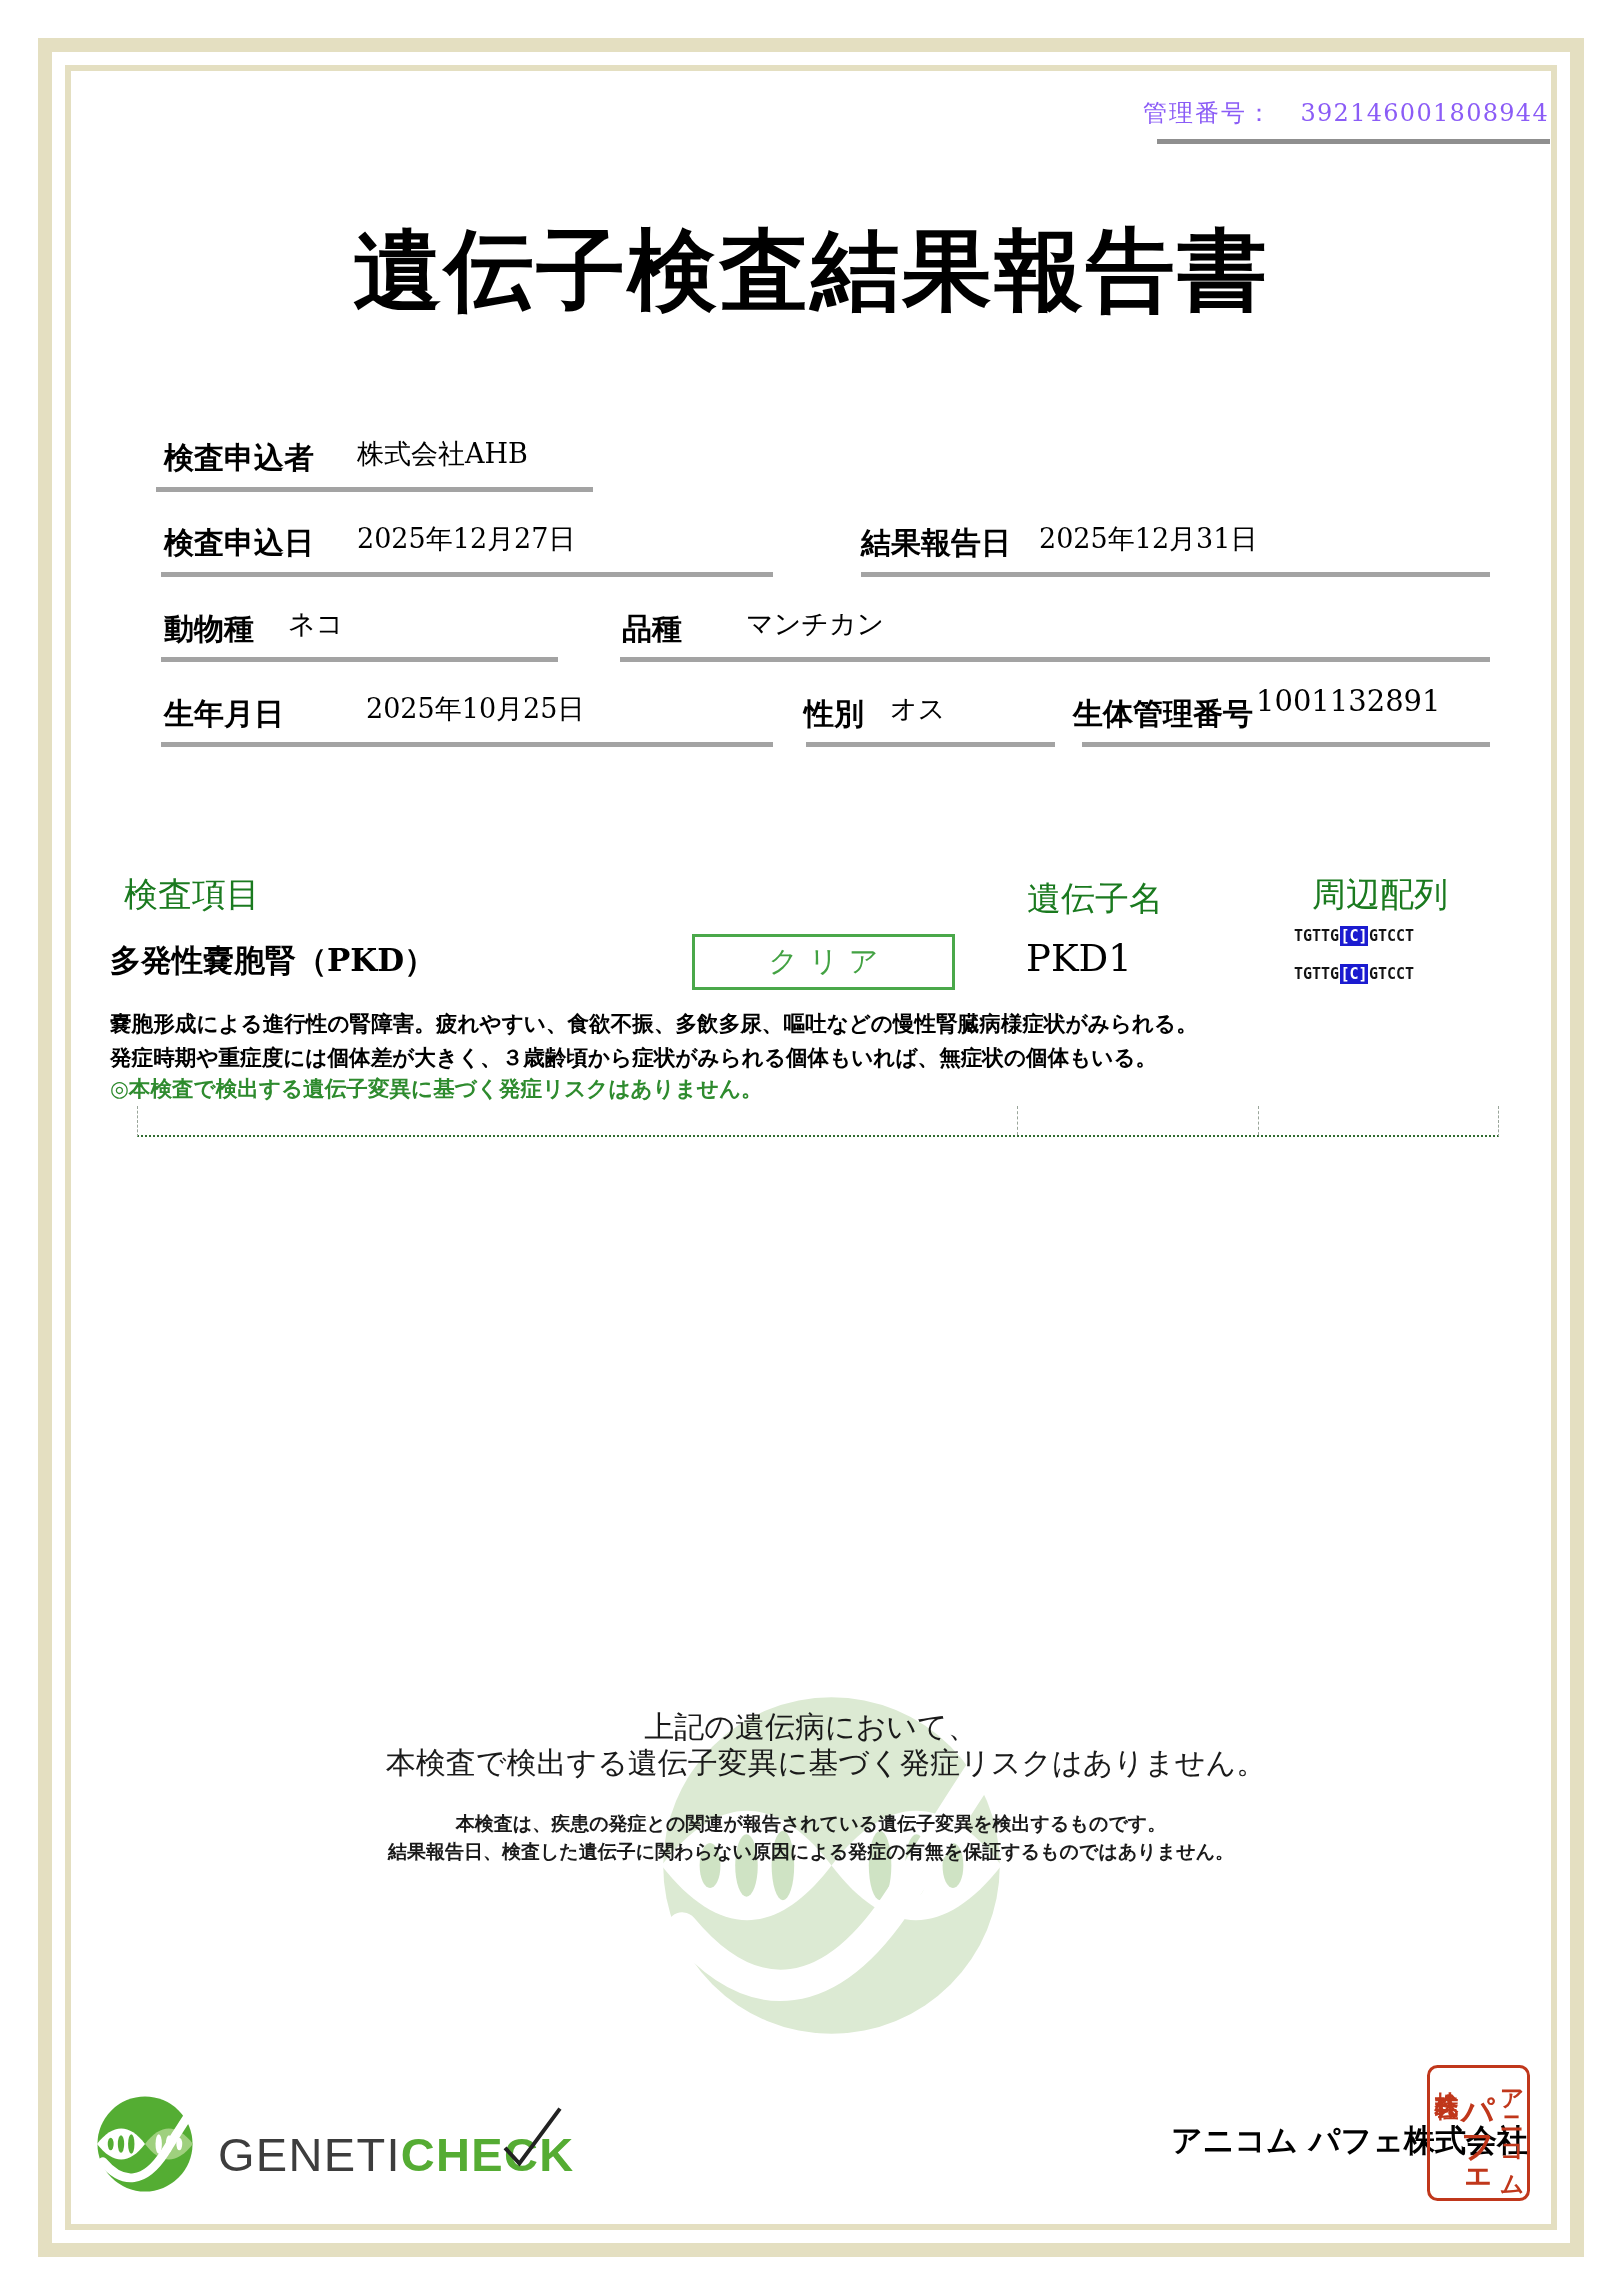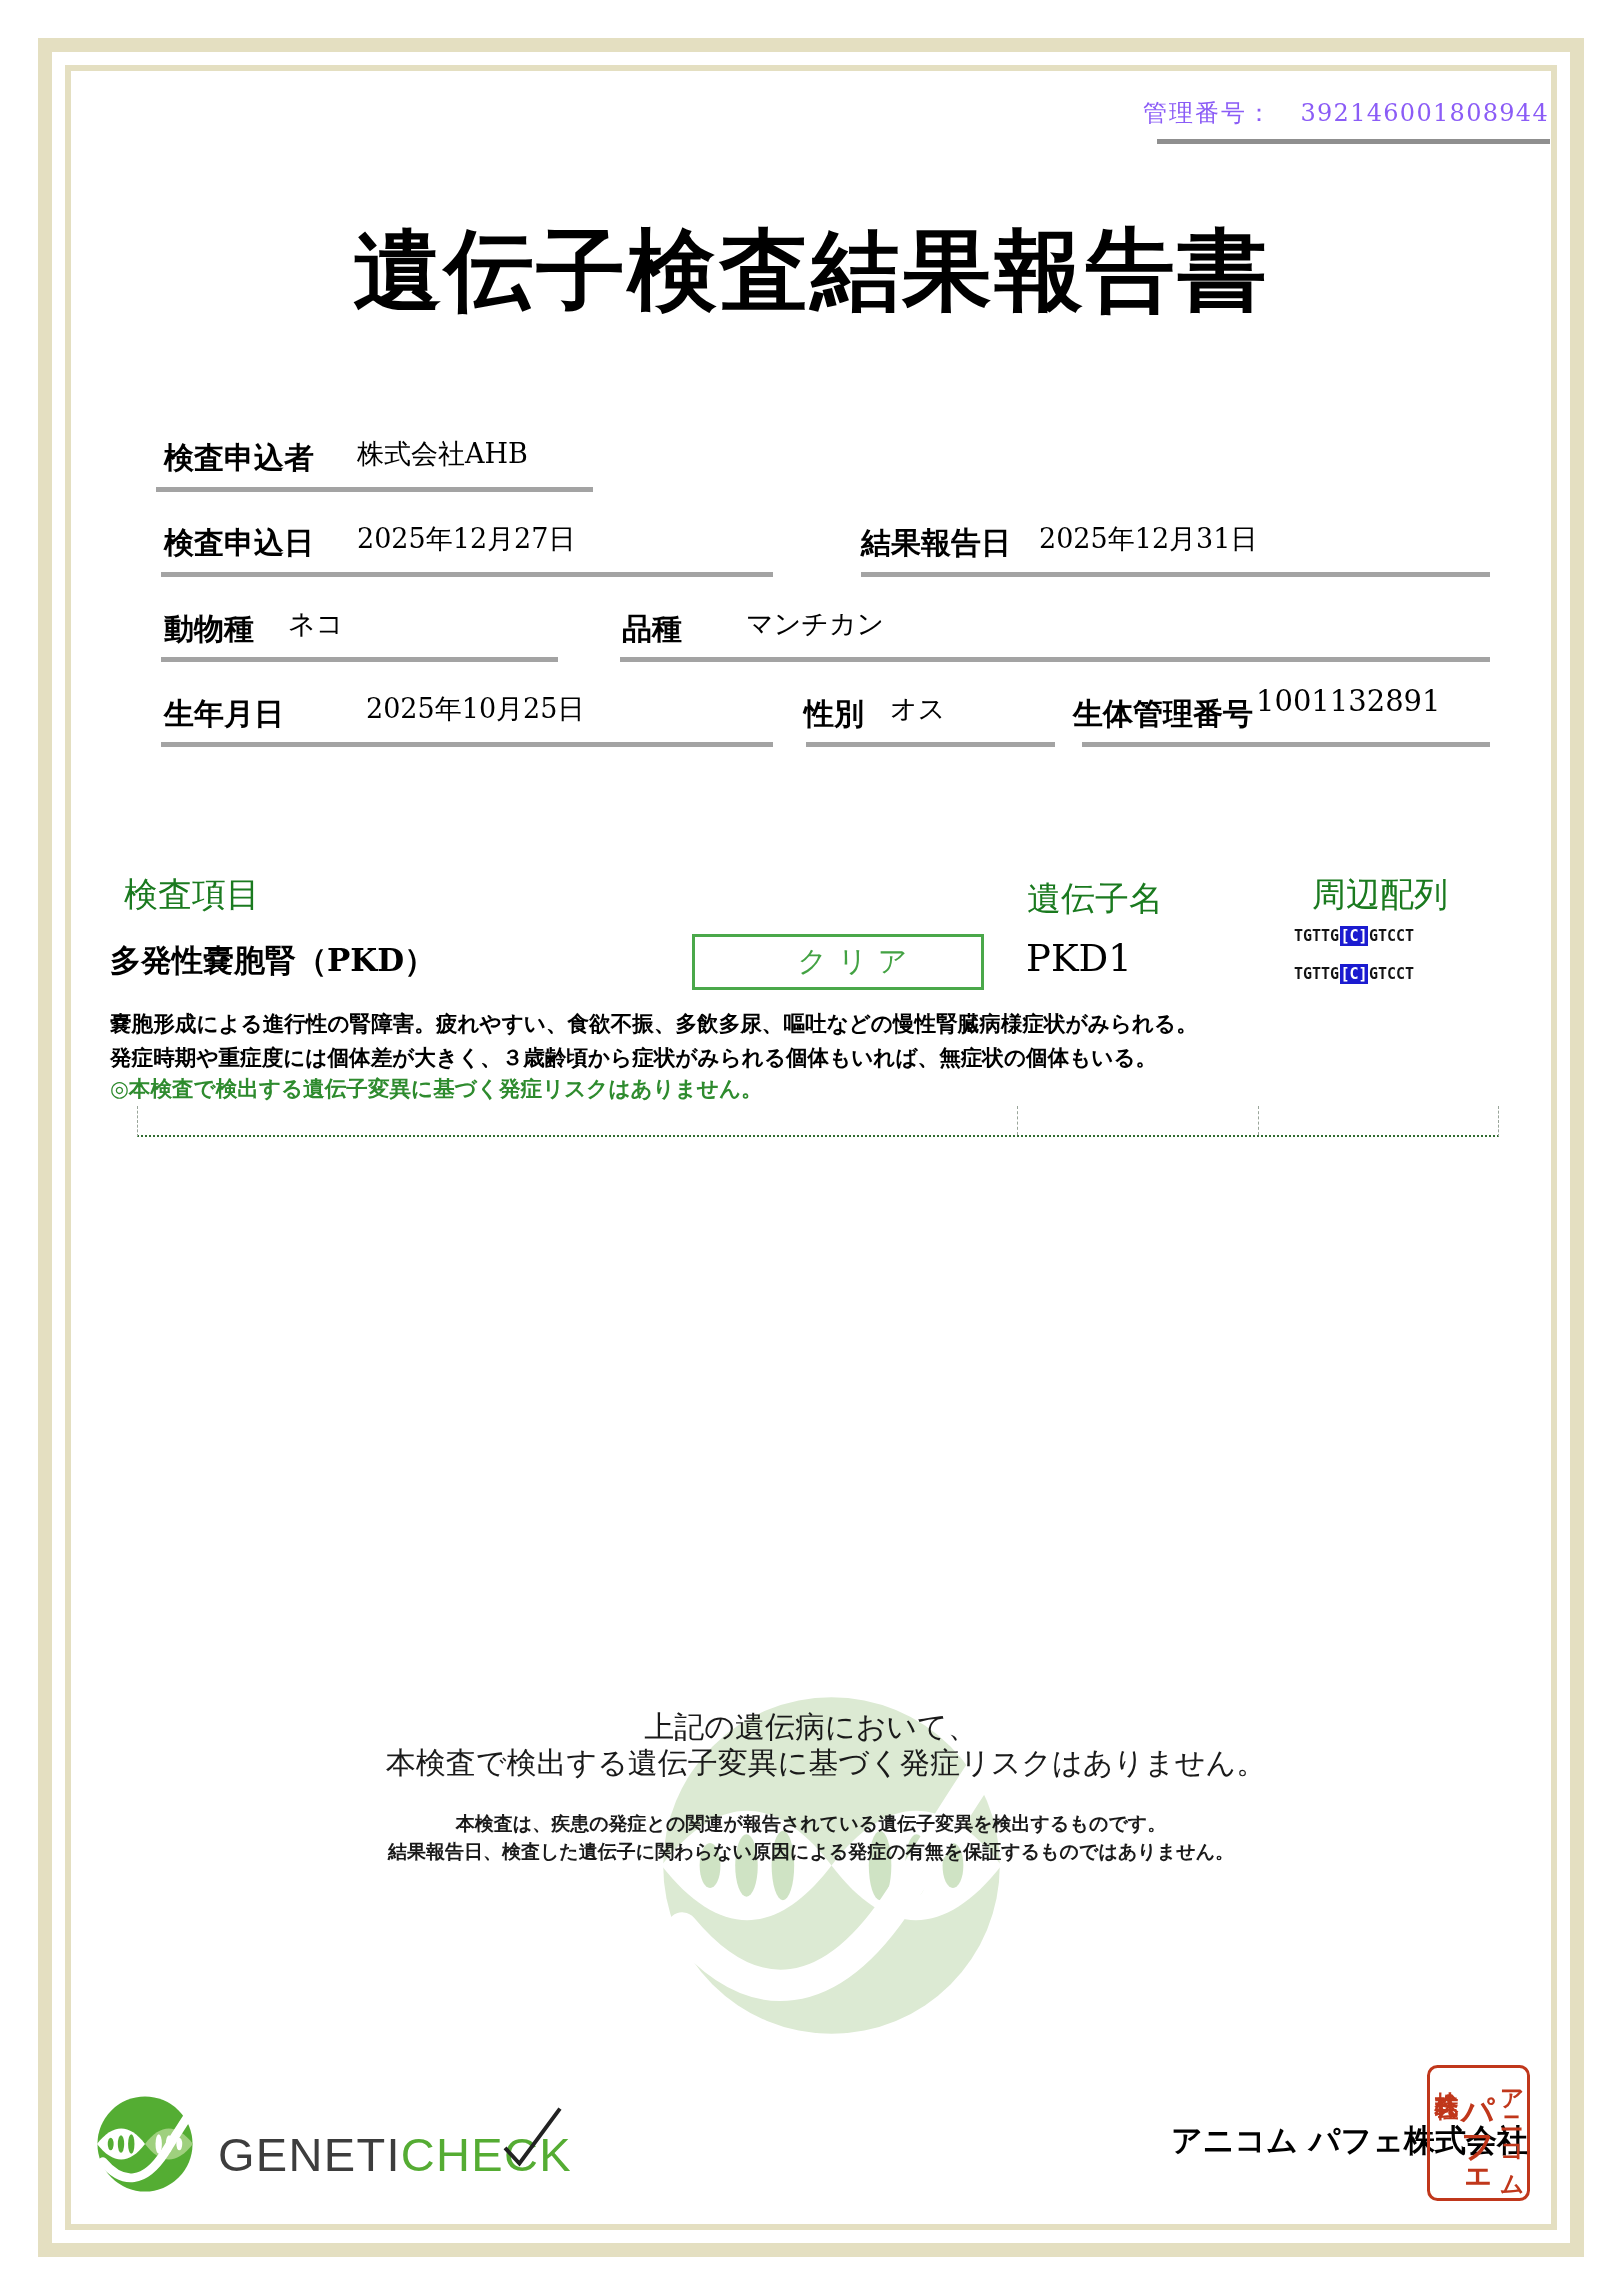--- a/index.html
+++ b/index.html
@@ -16,21 +16,21 @@
   
   .title{top:211px;left:0;width:100%;text-align:center;font-size:89px;font-weight:bold;letter-spacing:2.6px;}
   
   .flabel{font-size:30px;font-weight:bold;}
   .fvalue{font-size:27px;}
   .ul{height:4.6px;background:#a3a3a3;}
   
   .ghead{font-size:34px;font-weight:normal;color:#1a7a1f;margin-left:9px;}
   .item-name{top:940px;left:110px;font-size:31px;font-weight:bold;}
   .status-box{top:934px;left:692px;width:257px;height:50px;border:3.3px solid #4aa84a;
-              display:flex;align-items:center;justify-content:center;padding-left:29px;}
+              display:flex;align-items:center;justify-content:center;}
   .status-box span{font-size:29px;color:#43a243;letter-spacing:10.5px;padding-left:10.5px;}
   .gene-value{top:937px;left:1026px;font-size:37px;}
   .seq{left:1294px;font-family:"DejaVu Sans Mono","Liberation Mono",monospace;font-size:15px;font-weight:bold;color:#131313;}
   .seq .var{background:#1b1bd0;color:#ffffff;padding:1.3px 0.7px;margin:0 0.7px;}
   
   .desc{left:110px;font-size:21.6px;font-weight:bold;}
   .note{color:#2e8b2e;}
   
   .dash-table{position:absolute;left:137px;top:1106px;width:1360px;height:29px;
               border-bottom:2px dotted #2f6b2f;border-left:1.3px dashed #9aa59a;border-right:1.3px dashed #9aa59a;}
@@ -41,21 +41,21 @@
   .sum2{top:1743px;left:0;width:100%;text-align:center;font-size:30px;color:#1a1a1a;margin-left:15px;}
   .disc1{top:1811px;left:0;width:100%;text-align:center;font-size:19px;font-weight:bold;color:#1a1a1a;}
   .disc2{top:1839px;left:0;width:100%;text-align:center;font-size:19px;font-weight:bold;color:#1a1a1a;}
   
   .watermark{top:1692px;left:658px;width:347px;height:347px;z-index:0;}
   .layer{z-index:1;}
   
   .logo-mark{top:2095px;left:96px;width:98px;height:98px;}
   .logo-text{top:2127px;left:202px;font-size:47px;letter-spacing:1.3px;font-family:"Liberation Sans","DejaVu Sans",sans-serif;}
   .logo-text .dark{color:#3d3d3d;margin-left:16px;}
-  .logo-text .green{color:#55ac33;}
+  .logo-text .green{color:#55ac33;font-weight:bold;}
   .logo-check{top:2106px;left:501px;width:63px;height:68px;}
   
   .company{top:2120px;left:1171px;font-size:31px;font-weight:bold;z-index:1;}
   .seal{top:2065px;left:1427px;width:103px;height:136px;border:3.9px solid #c0371b;border-radius:10.5px;
         display:flex;flex-direction:row;justify-content:space-between;box-sizing:border-box;
         padding:5.2px 3.9px;z-index:2;color:#c0371b;}
   .seal .col{writing-mode:vertical-rl;text-orientation:upright;line-height:1;font-weight:bold;
              display:flex;align-items:center;}
   .seal .c4{font-size:23.6px;letter-spacing:1.3px;}
   .seal .c3{font-size:33px;letter-spacing:2.6px;}

